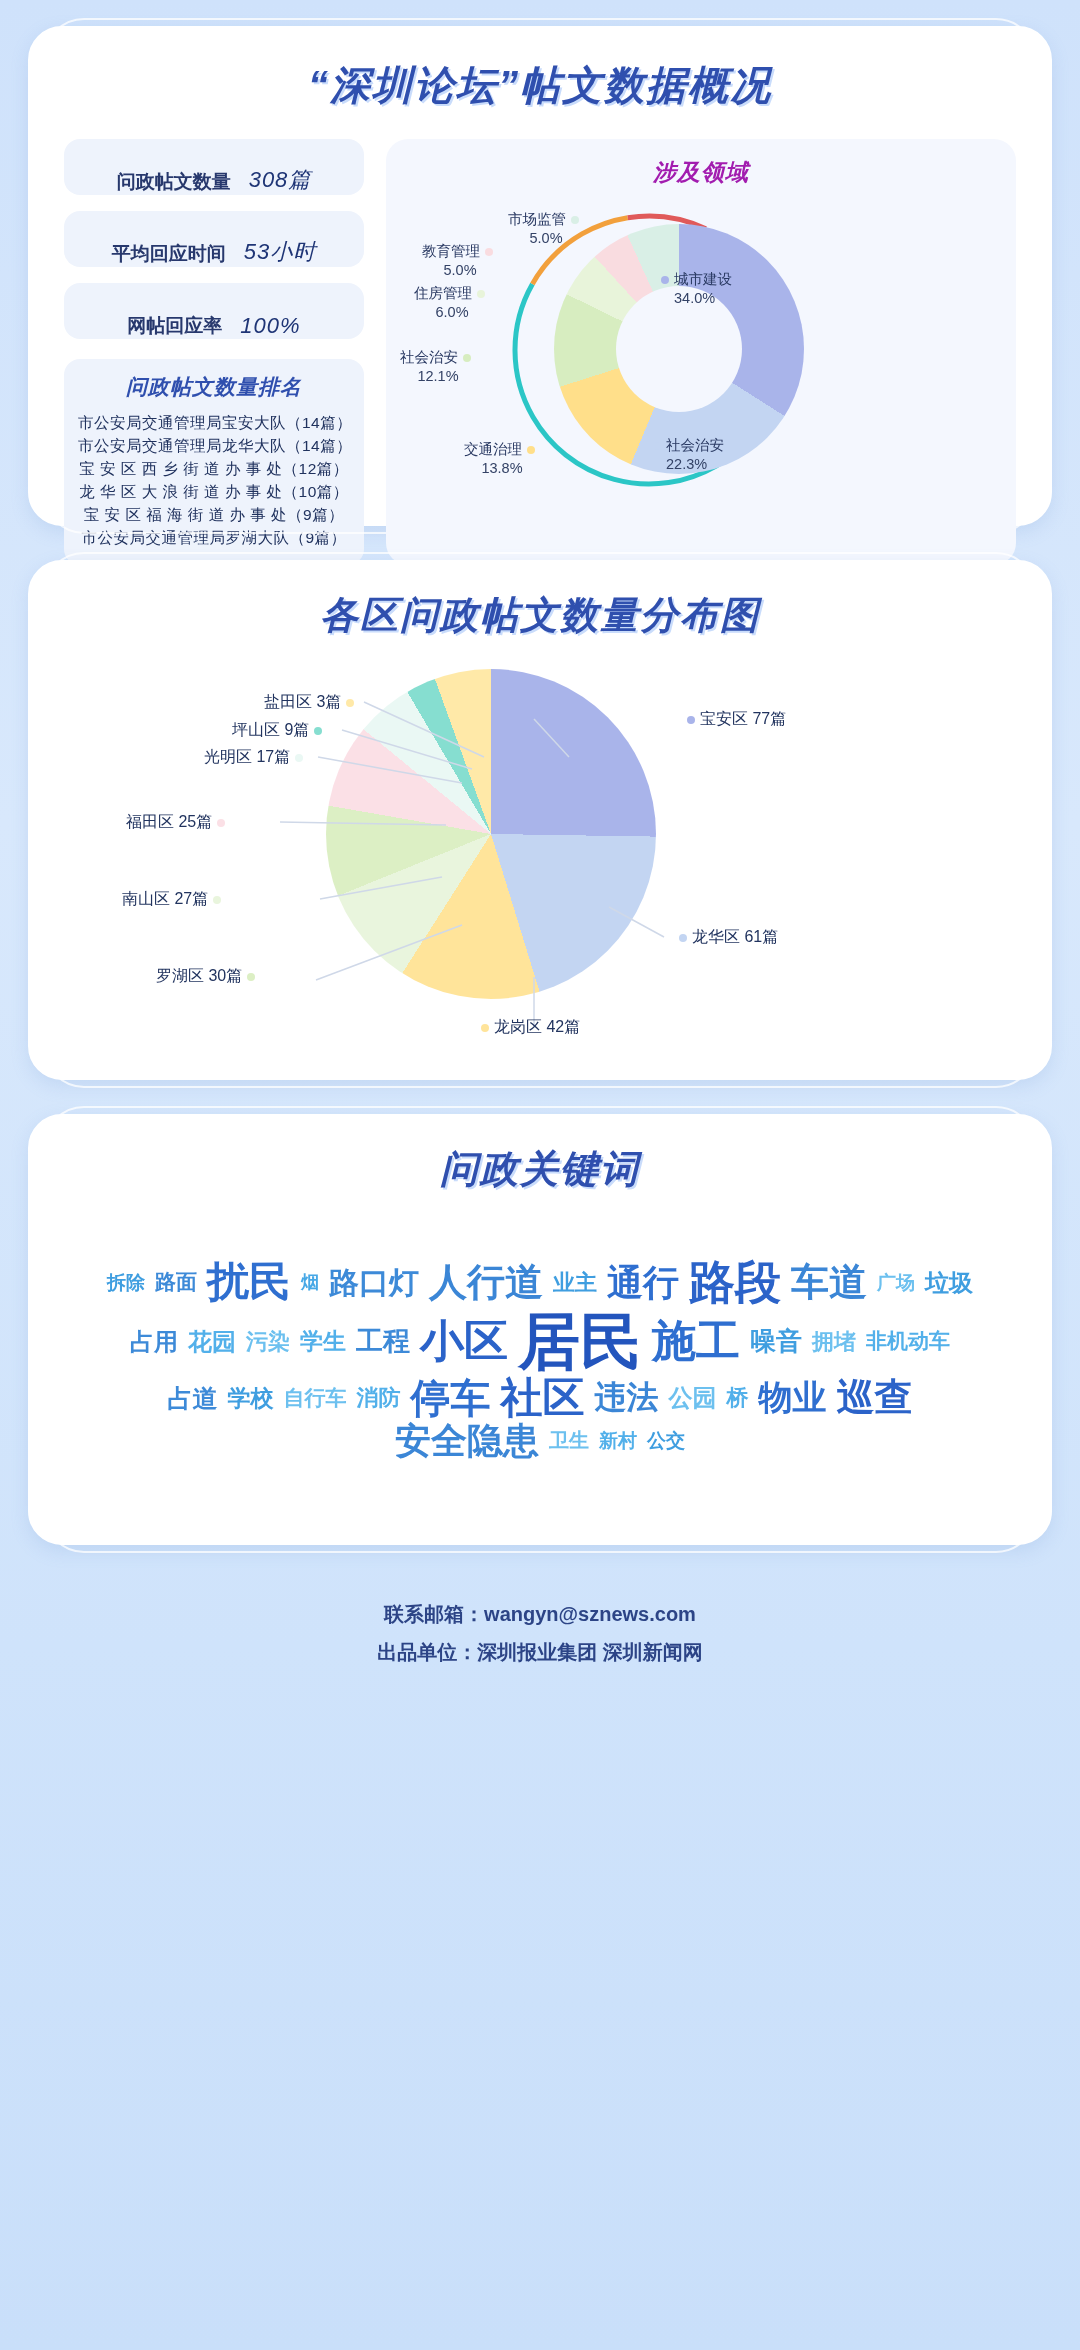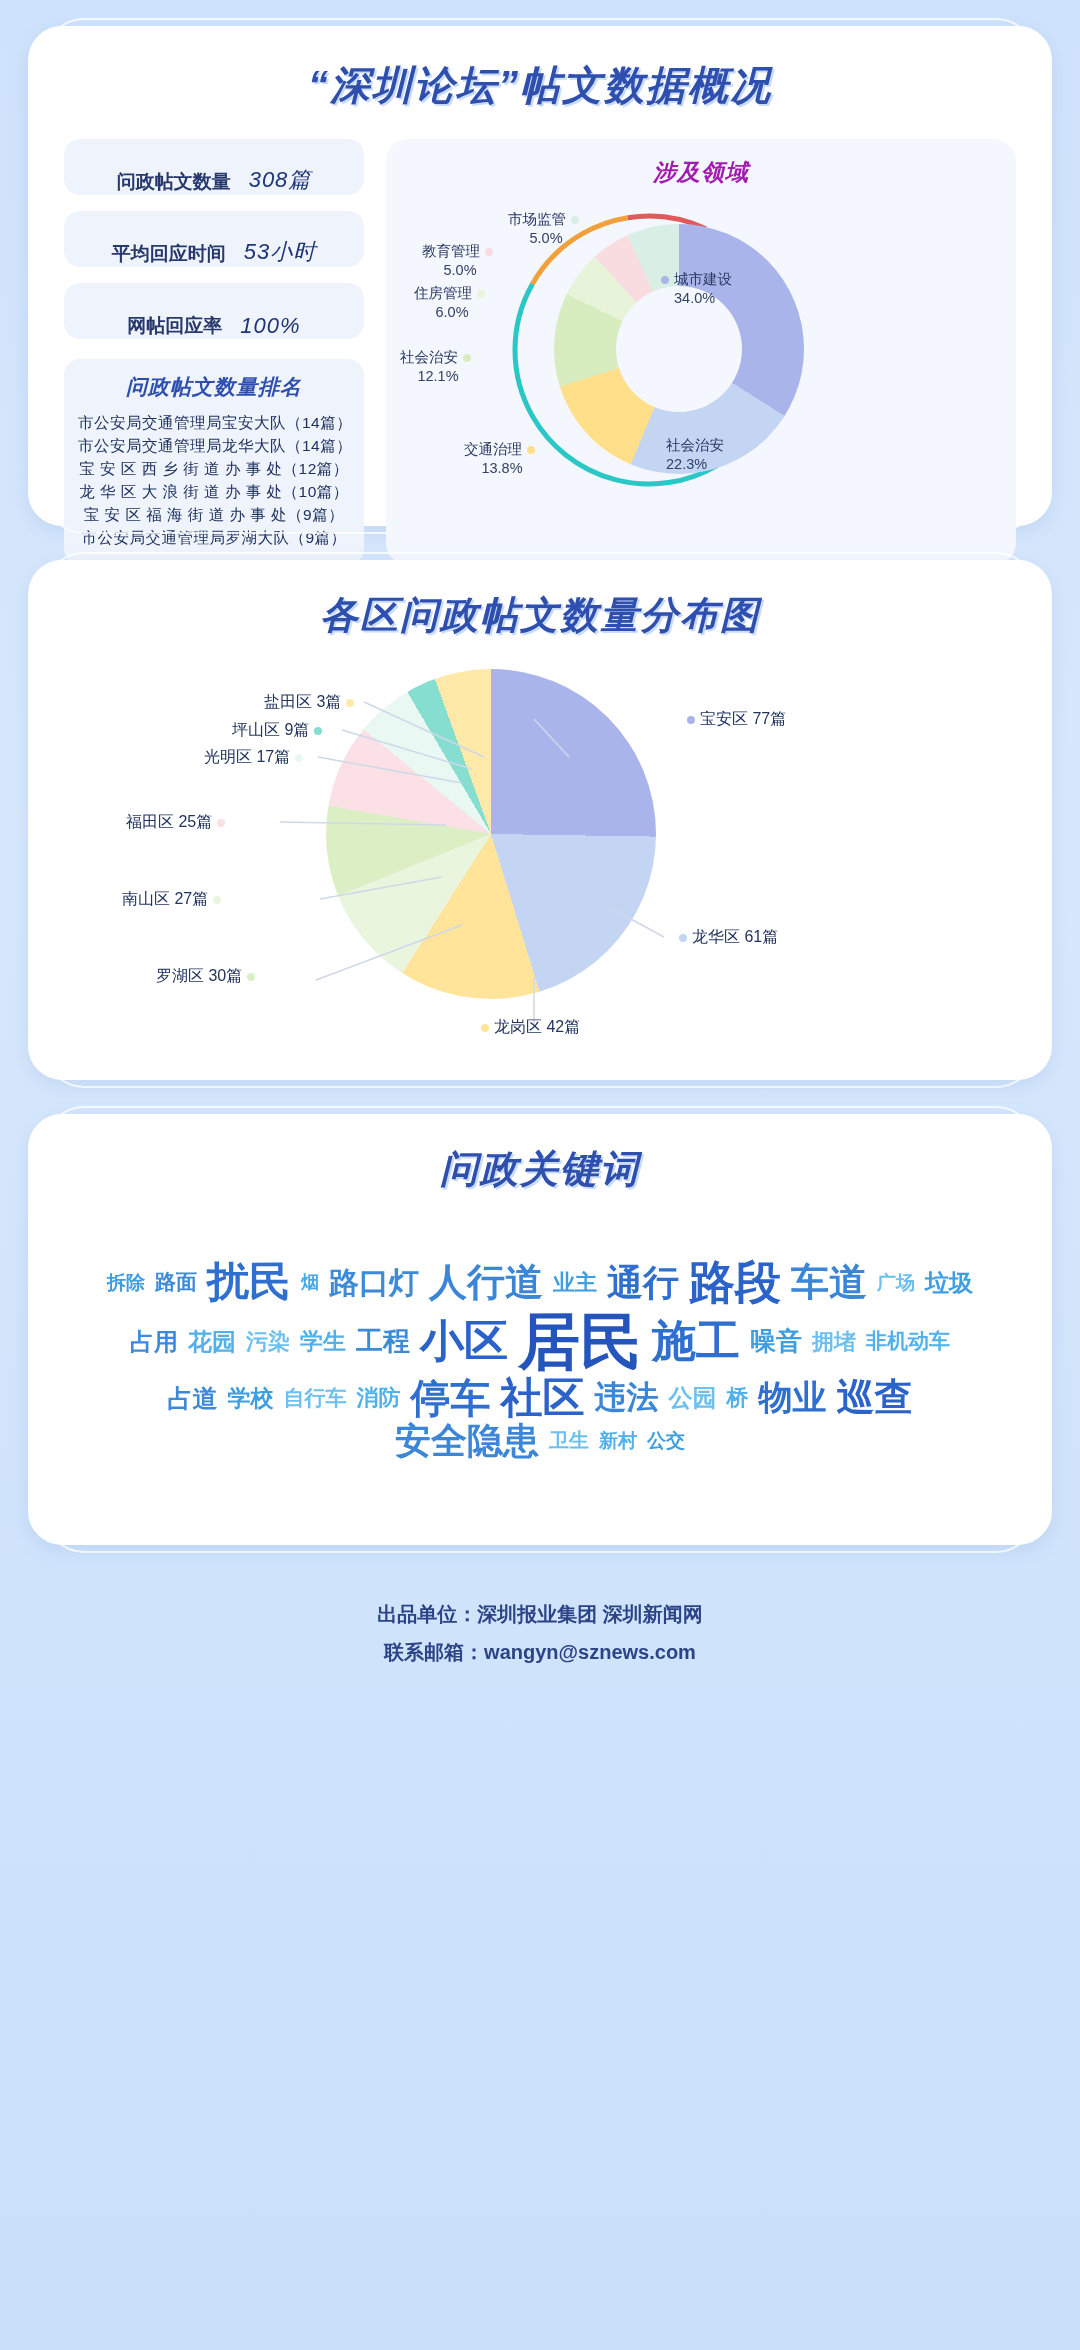--- a/index.html
+++ b/index.html
@@ -366,16 +366,16 @@
         <span class="w" style="font-size: 34px; color: rgb(47, 111, 208);">物业</span>
         <span class="w" style="font-size: 38px; color: rgb(43, 99, 201);">巡查</span>
         <span class="w" style="font-size: 36px; color: rgb(59, 134, 214);">安全隐患</span>
         <span class="w" style="font-size: 20px; color: rgb(108, 192, 239);">卫生</span>
         <span class="w" style="font-size: 19px; color: rgb(82, 176, 234);">新村</span>
         <span class="w" style="font-size: 19px; color: rgb(63, 158, 224);">公交</span>
       </div>
   </div>
 
   <div class="footer">
+    <div>联系邮箱：wangyn@sznews.com</div>
     <div>出品单位：深圳报业集团 深圳新闻网</div>
-    <div>联系邮箱：wangyn@sznews.com</div>
   </div>
 </div>
 
 </body></html>

